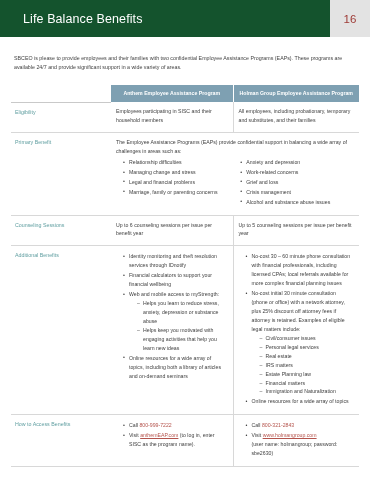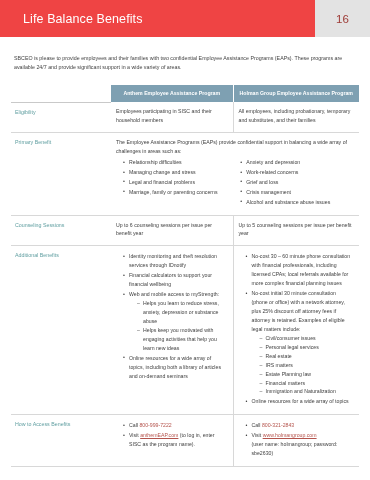--- a/index.html
+++ b/index.html
@@ -18,33 +18,33 @@
 
   
   .header {
     position: relative;
     height: 37px;
     display: flex;
     align-items: stretch;
   }
   .header-band {
     flex: 1 1 auto;
-    background: #ef4444;
+    background: #14532d;
     display: flex;
     align-items: center;
   }
   .header-title {
     color: #ffffff;
     font-size: 12.5px;
     font-weight: 400;
     letter-spacing: 0.1px;
     padding-left: 23px;
   }
   .header-pagebox {
-    width: 55px;
+    width: 40px;
     background: #e3e3e3;
     display: flex;
     align-items: center;
     justify-content: center;
   }
   .header-pagenum {
     color: #9e3b36;
     font-size: 11.5px;
     font-weight: 400;
   }

